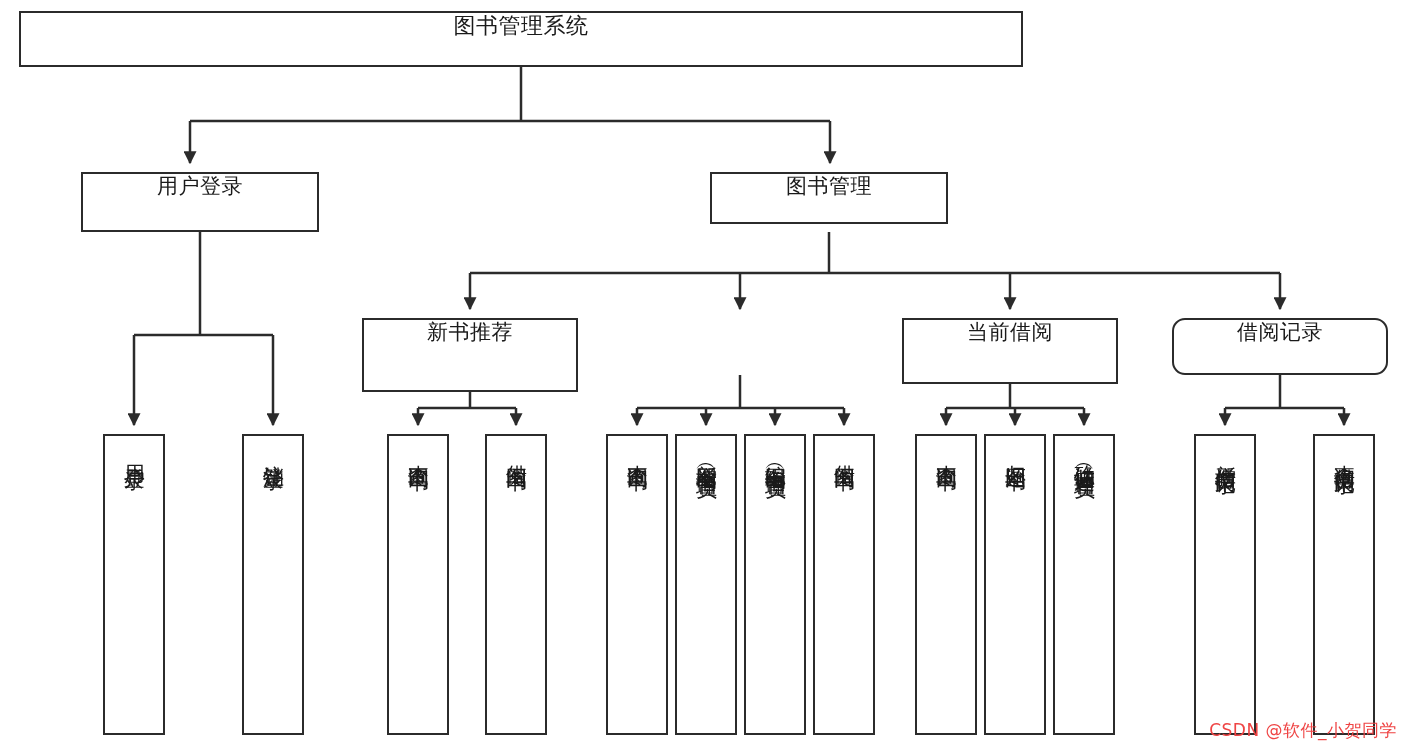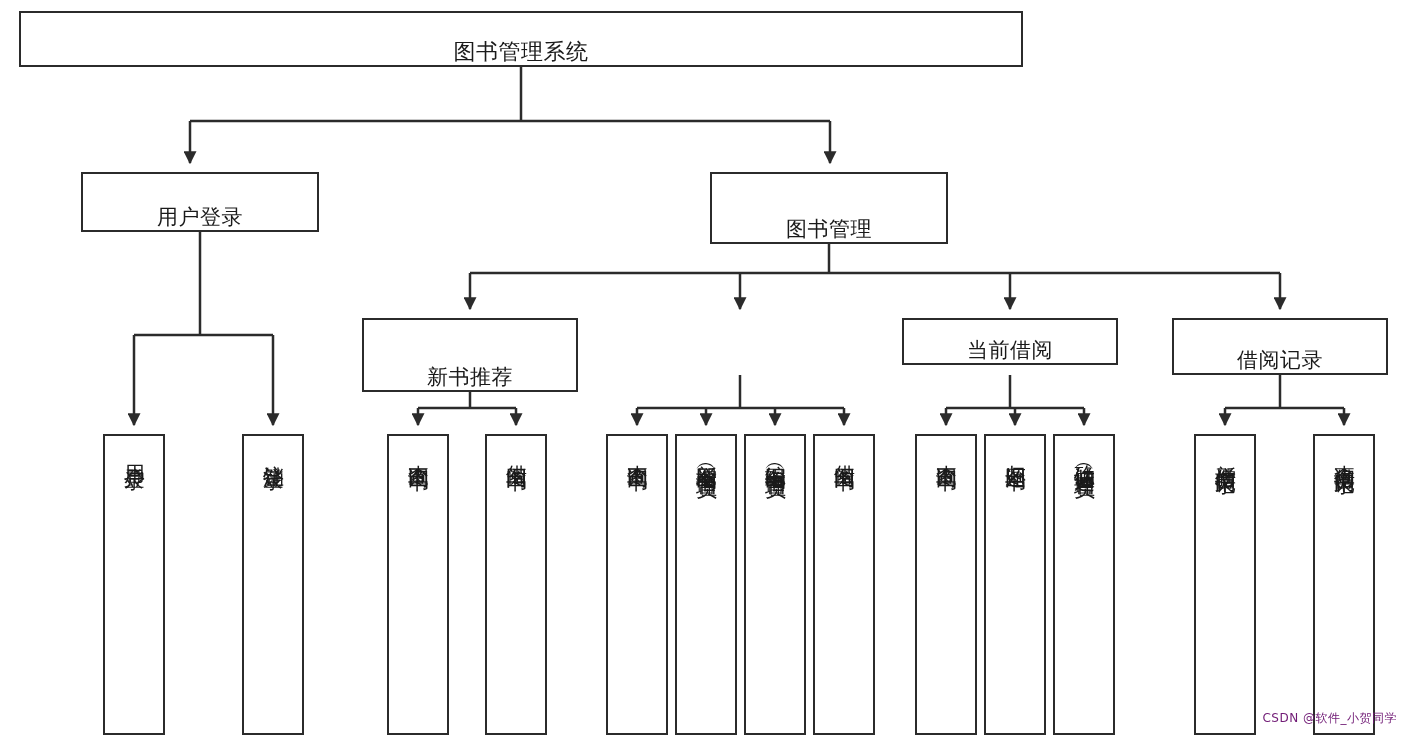--- a/index.html
+++ b/index.html
@@ -26,21 +26,21 @@
     width: 1405px;
     height: 747px;
     display: block;
   }
   .node-box {
     position: absolute;
     box-sizing: border-box;
     background: #ffffff;
     border: 2.5px solid #2b2b2b;
     display: flex;
-    align-items: flex-end;
+    align-items: flex-start;
     justify-content: center;
     overflow: hidden;
   }
   .node-label {
     color: #1a1a1a;
     font-size: 21px;
     line-height: 1.18;
     letter-spacing: 0.5px;
     text-align: center;
     white-space: nowrap;
@@ -54,23 +54,23 @@
   }
   .node-box.vertical {
     align-items: flex-start;
     justify-content: center;
     padding-top: 12px;
   }
   .node-box.root .node-label { font-size: 22px; }
   .watermark {
     position: absolute;
     right: 8px;
-    bottom: 20px;
-    color: #701a75;
-    font-size: 12px;
+    bottom: 5px;
+    color: #ef4444;
+    font-size: 17px;
     letter-spacing: 0.5px;
     white-space: nowrap;
     pointer-events: none;
   }
 </style>
 </head>
 <body>
 
 <div id="diagram-root">
 
@@ -139,31 +139,31 @@
     </g>
   </svg>
 
   <div class="node-box root" style="left:19px; top:11px; width:1004px; height:56px;">
     <span class="node-label">图书管理系统</span>
   </div>
 
   <div class="node-box" style="left:81px; top:172px; width:238px; height:60px;">
     <span class="node-label">用户登录</span>
   </div>
-  <div class="node-box" style="left:710px; top:172px; width:238px; height:72px;">
+  <div class="node-box" style="left:710px; top:172px; width:238px; height:52px;">
     <span class="node-label">图书管理</span>
   </div>
 
   <div class="node-box" style="left:362px; top:318px; width:216px; height:74px;">
     <span class="node-label">新书推荐</span>
   </div>
-  <div class="node-box" style="left:902px; top:318px; width:216px; height:47px;">
+  <div class="node-box" style="left:902px; top:318px; width:216px; height:66px;">
     <span class="node-label">当前借阅</span>
   </div>
-  <div class="node-box" style="left:1172px; top:318px; width:216px; height:57px;">
+  <div class="node-box" style="left:1172px; top:318px; width:216px; height:57px;border-radius:13px;">
     <span class="node-label">借阅记录</span>
   </div>
 
   <div class="node-box vertical" style="left:103px; top:434px; width:62px; height:301px;">
     <span class="node-label">用户登录</span>
   </div>
   <div class="node-box vertical" style="left:242px; top:434px; width:62px; height:301px;">
     <span class="node-label">注销登录</span>
   </div>
 

